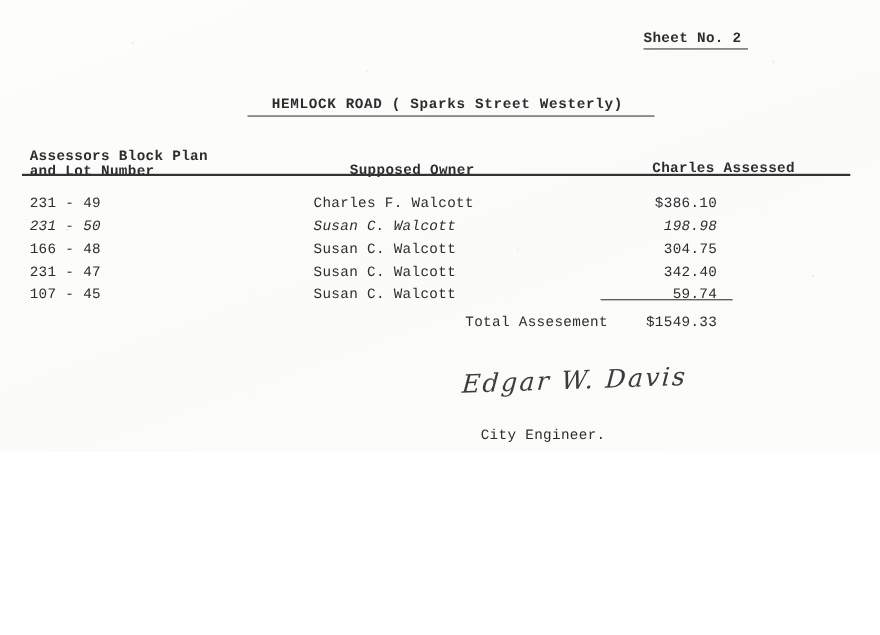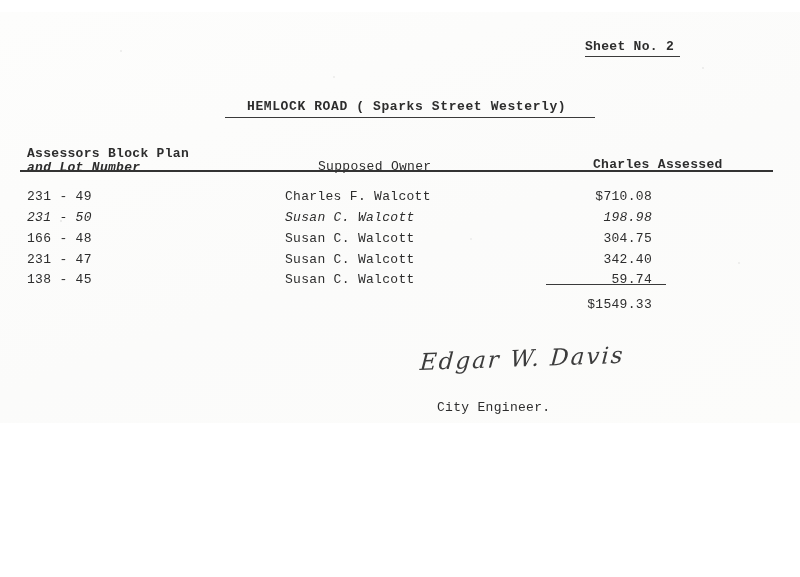--- a/index.html
+++ b/index.html
@@ -11,42 +11,41 @@
     position: relative;
     width: 800px;
     height: 411px;
     background: linear-gradient(160deg, #fdfdfc 0%, #fbfbfa 55%, #fcfcfa 100%);
     overflow: hidden;
     font-family: "Liberation Mono", "DejaVu Sans Mono", monospace;
     color: #2d2d2d;
     font-size: 13px;
     font-weight: 500;
     letter-spacing: 0.3px;
-    margin-top: 12px;
   }
   .abs { position: absolute; white-space: nowrap; }
 
   .sheet-no {
     left: 585px; top: 27px;
     border-bottom: 1.6px solid #3a3a3a;
     padding: 0 6px 2px 0;
     font-weight: 600;
   }
   .title {
     left: 225px; top: 87px;
     width: 348px;
     border-bottom: 1.6px solid #3a3a3a;
     padding-bottom: 3px;
     padding-left: 22px;
     font-weight: 600;
     letter-spacing: 0.6px;
   }
   .hdr-col1-l1 { left: 27px; top: 134px; font-weight: 600; }
-  .hdr-col1-l2 { left: 27px; top: 148px; font-weight: 600; font-style: italic; }
-  .hdr-col2    { left: 318px; top: 147px; font-weight: 400; }
+  .hdr-col1-l2 { left: 27px; top: 148px; font-weight: 600; }
+  .hdr-col2    { left: 318px; top: 147px; font-weight: 700; }
   .hdr-col3    { left: 593px; top: 145px; font-weight: 600; }
   .hdr-rule {
     left: 20px; top: 158px;
     width: 753px; height: 0;
     border-top: 2px solid #333333;
   }
 
   .cell-lot   { left: 27px; }
   .cell-owner { left: 285px; }
   .cell-amt   { left: 540px; width: 112px; text-align: right; }
@@ -116,42 +115,43 @@
 
   <div class="abs hdr-col1-l1">Assessors Block Plan</div>
   <div class="abs hdr-col1-l2">and Lot Number</div>
   <div class="abs hdr-col2">Supposed Owner</div>
   <div class="abs hdr-col3">Charles Assessed</div>
   <div class="abs hdr-rule"></div>
 
   <div>
     <span class="abs r0 cell-lot">231 - 49</span>
     <span class="abs r0 cell-owner">Charles F. Walcott</span>
-    <span class="abs r0 cell-amt">$710.08</span>
+    <span class="abs r0 cell-amt">$386.10</span>
   </div>
   <div>
     <span class="abs r1 cell-lot">231 - 50</span>
     <span class="abs r1 cell-owner">Susan C. Walcott</span>
     <span class="abs r1 cell-amt">198.98</span>
   </div>
   <div>
     <span class="abs r2 cell-lot">166 - 48</span>
     <span class="abs r2 cell-owner">Susan C. Walcott</span>
     <span class="abs r2 cell-amt">304.75</span>
   </div>
   <div>
     <span class="abs r3 cell-lot">231 - 47</span>
     <span class="abs r3 cell-owner">Susan C. Walcott</span>
     <span class="abs r3 cell-amt">342.40</span>
   </div>
   <div>
-    <span class="abs r4 cell-lot">138 - 45</span>
+    <span class="abs r4 cell-lot">107 - 45</span>
     <span class="abs r4 cell-owner">Susan C. Walcott</span>
     <span class="abs r4 cell-amt">59.74</span>
   </div>
 
   <div class="abs amt-rule"></div>
+  <div class="abs total-label">Total Assesement</div>
   <div class="abs total-amt cell-amt">$1549.33</div>
 
   <div class="abs signature">Edgar W. Davis</div>
   <div class="abs signer-title">City Engineer.</div>
 
 </div>
 
 </body></html>

